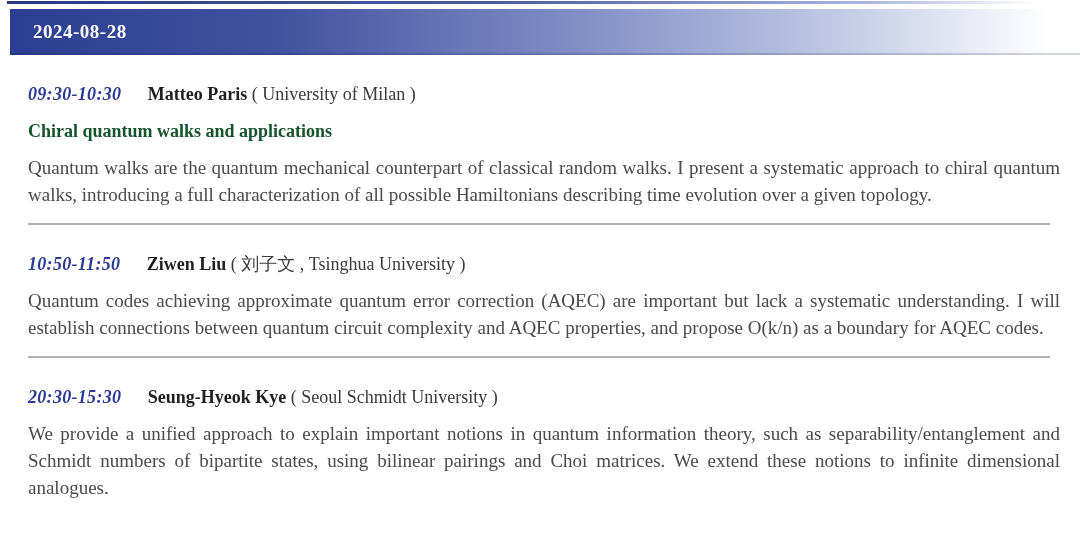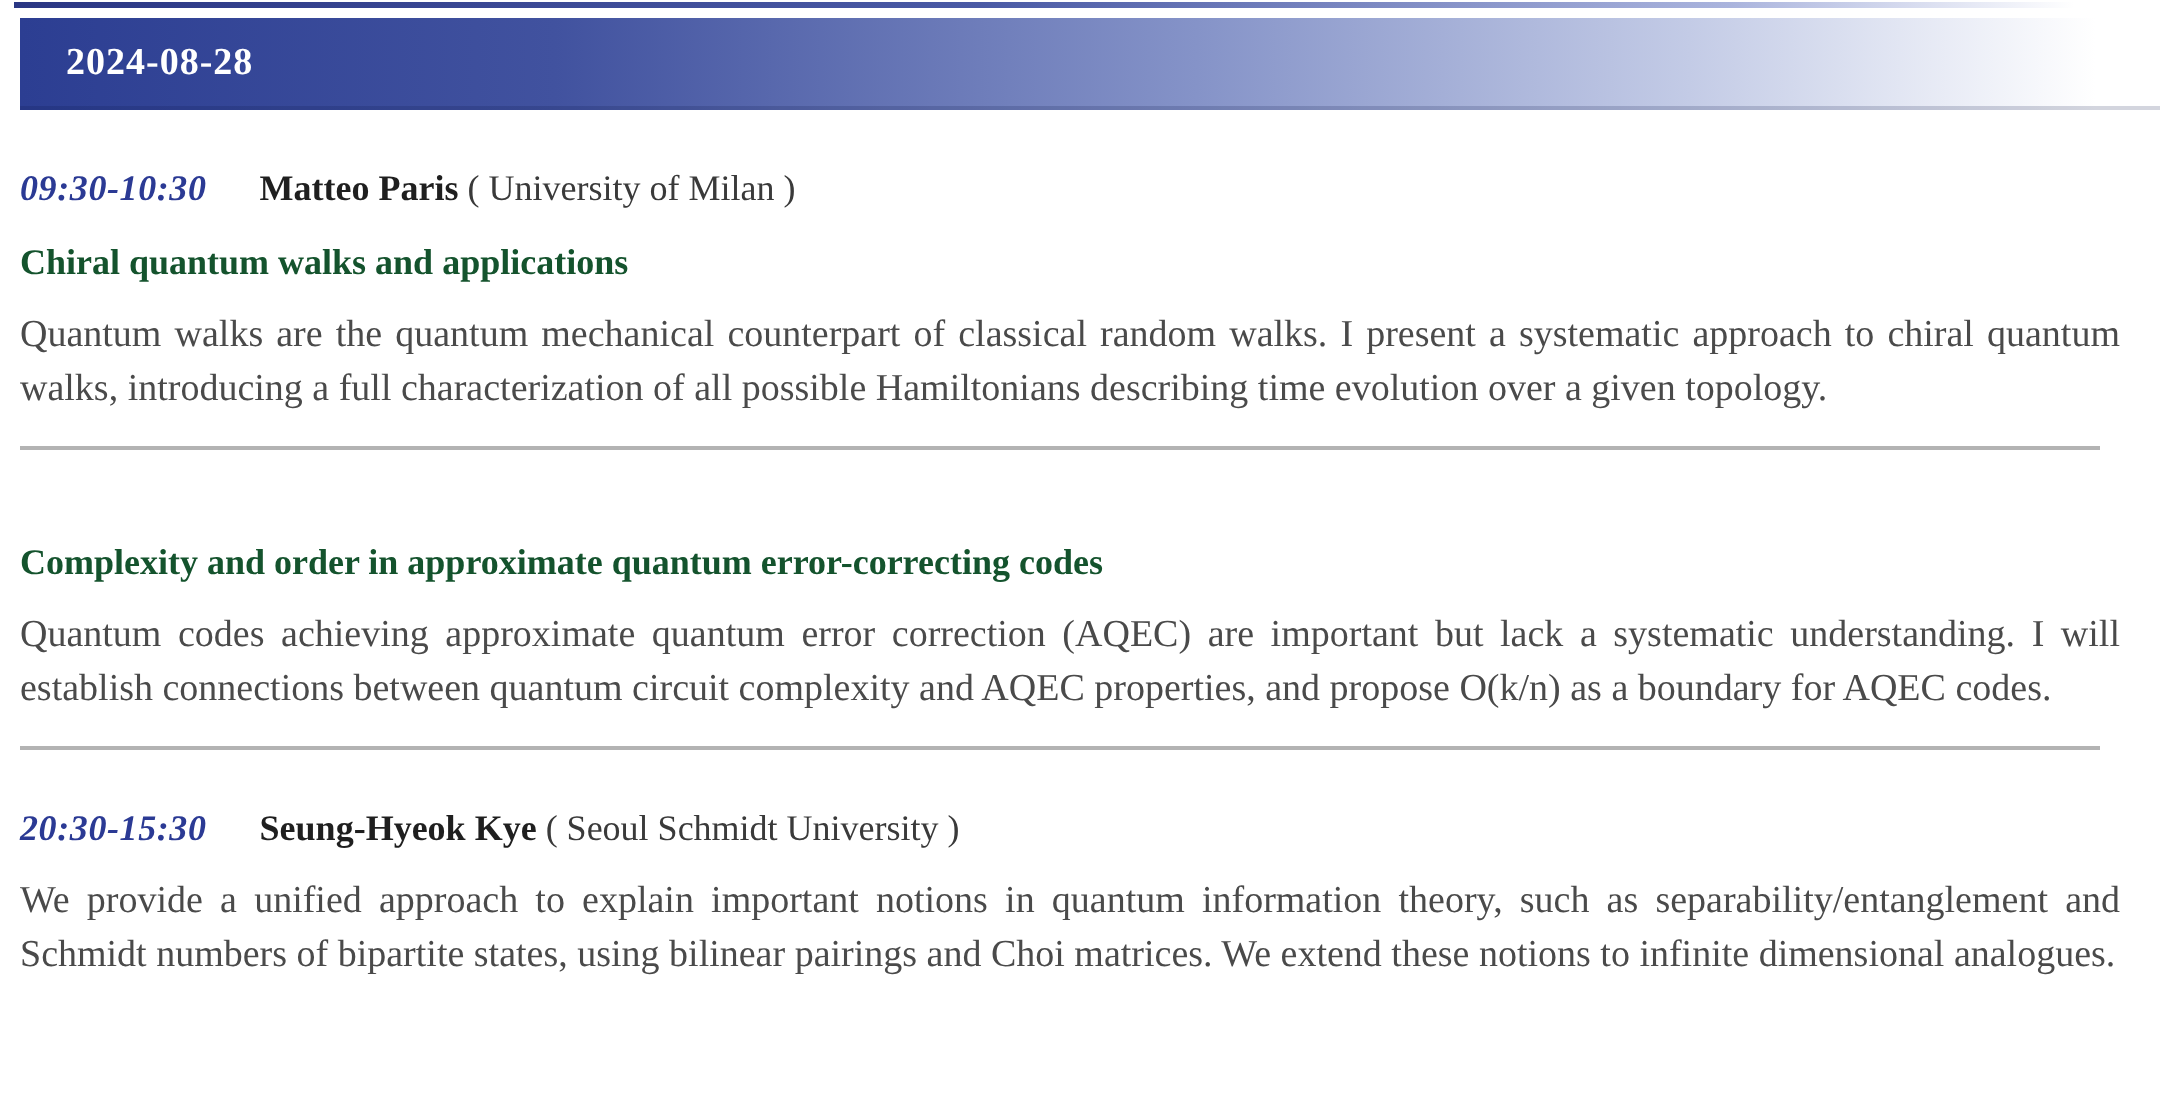--- a/index.html
+++ b/index.html
@@ -29,21 +29,21 @@
     line-height: 46px;
     padding-left: 23px;
     background: linear-gradient(to right, #2c3e92 0%, #41529f 25%, #8593c8 55%, #c3cbe6 78%, #ffffff 97%);
     box-shadow: inset 0 -2px 0 rgba(10, 20, 70, 0.18);
     color: #ffffff;
     font-size: 19px;
     font-weight: bold;
     letter-spacing: 0.5px;
   }
   .content {
-    padding: 0 20px 0 10px;
+    padding: 0 20px 0 28px;
   }
   .session {
     padding-top: 29px;
   }
   .session-header {
     font-size: 18px;
     line-height: 20px;
     color: #1f1f1f;
   }
   .time {
@@ -99,21 +99,25 @@
         <span class="speaker">Matteo Paris</span>
         <span class="affiliation">( University of Milan )</span>
       </div>
       <div class="talk-title">Chiral quantum walks and applications</div>
       <div class="abstract">Quantum walks are the quantum mechanical counterpart of classical random walks. I present a systematic approach to chiral quantum walks, introducing a full characterization of all possible Hamiltonians describing time evolution over a given topology.</div>
     </div>
 
     <div class="divider"></div>
 
     <div class="session">
-      <div class="talk-title">Complexity and order in approximate quantum error-correcting codes</div>
+      <div class="session-header">
+        <span class="time">10:50-11:50</span>
+        <span class="speaker">Ziwen Liu</span>
+        <span class="affiliation">( 刘子文 , Tsinghua University )</span>
+      </div>
       <div class="abstract">Quantum codes achieving approximate quantum error correction (AQEC) are important but lack a systematic understanding. I will establish connections between quantum circuit complexity and AQEC properties, and propose O(k/n) as a boundary for AQEC codes.</div>
     </div>
 
     <div class="divider"></div>
 
     <div class="session">
       <div class="session-header">
         <span class="time">20:30-15:30</span>
         <span class="speaker">Seung-Hyeok Kye</span>
         <span class="affiliation">( Seoul Schmidt University )</span>

